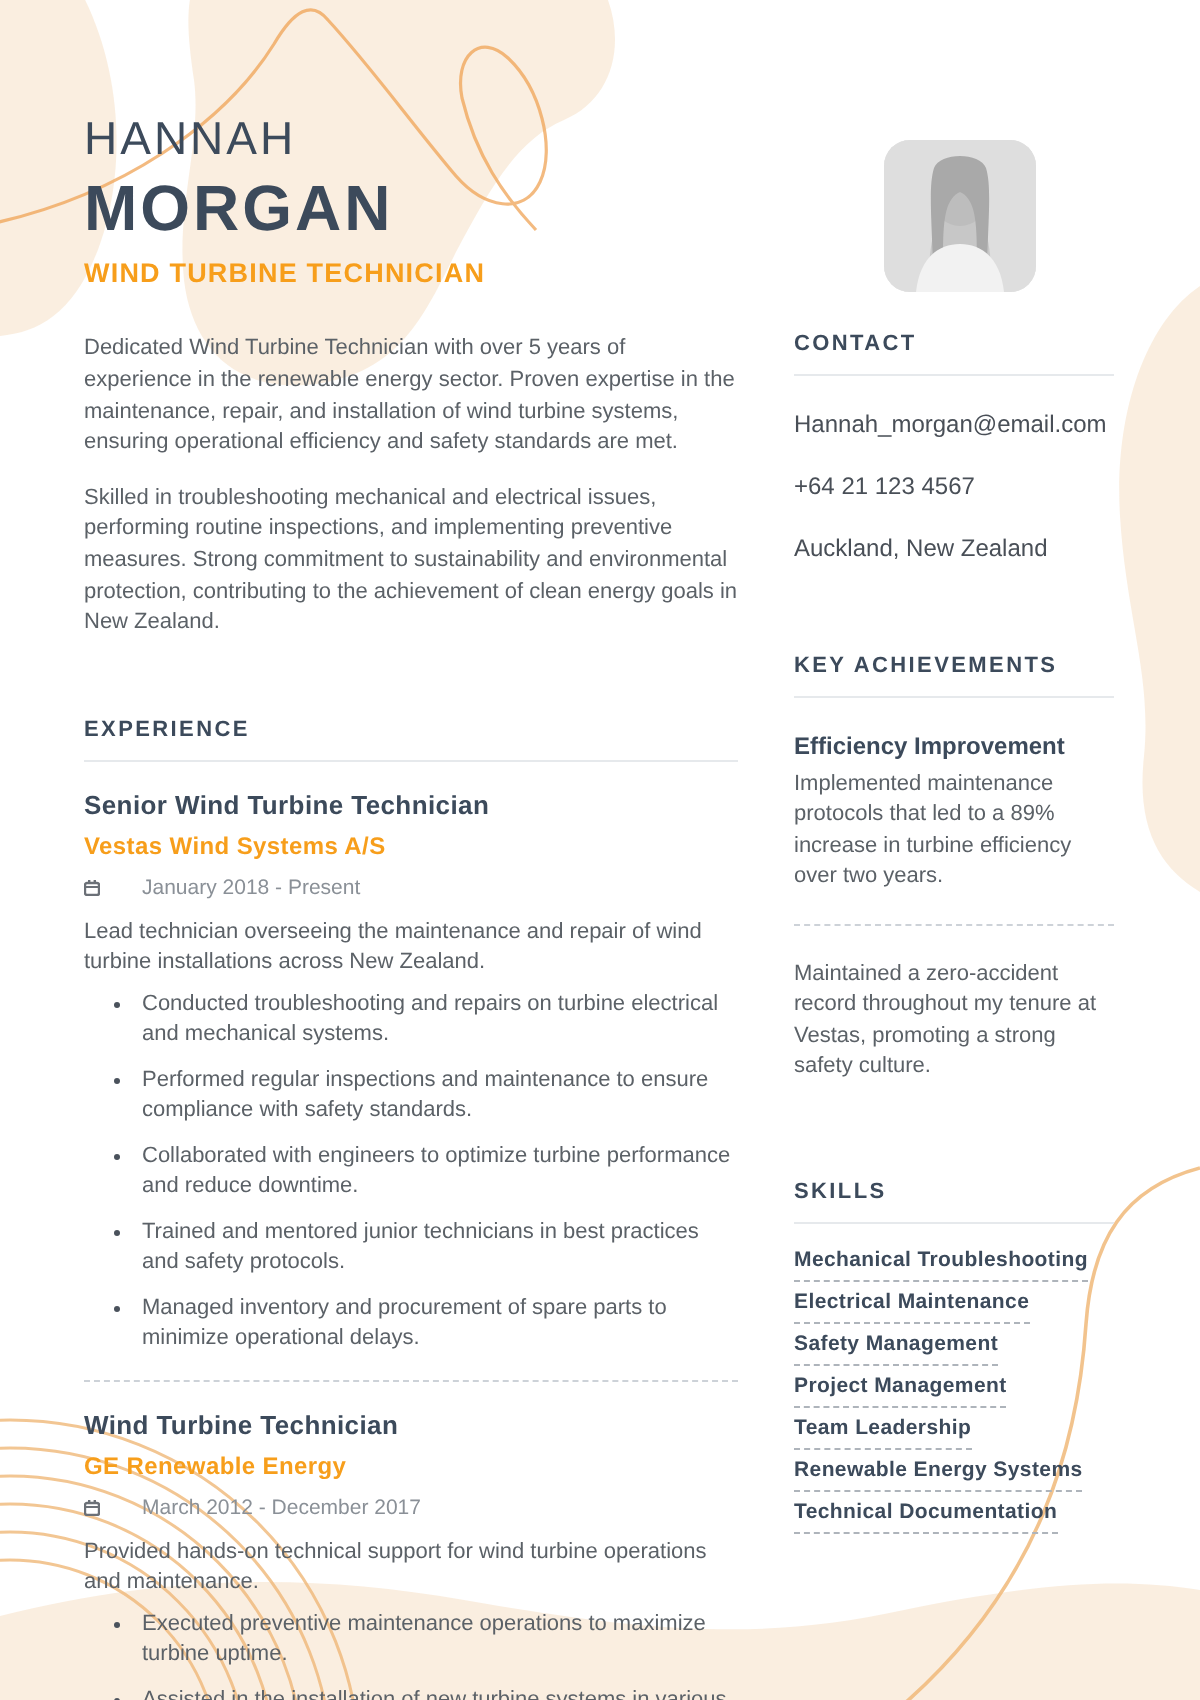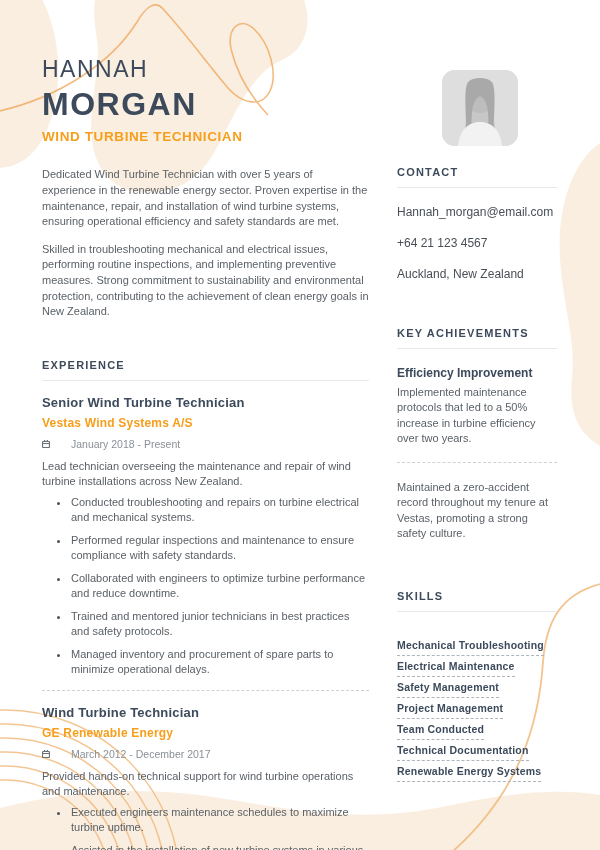--- a/index.html
+++ b/index.html
@@ -34,21 +34,21 @@
   ul.bullets li::marker{color:#4a525c;font-size:9px;}
   
   .contact-item{font-size:12px;color:#494F57;margin-top:17px;}
   .contact-list{margin-top:2px;}
   .achievements{margin-top:46px;}
   .ach-item{margin-top:17px;}
   .ach-item h3{font-size:12px;font-weight:700;color:#3C4A5B;margin:0 0 5px 0;}
   .ach-item p{margin:0;font-size:11px;line-height:15.3px;color:#5B6167;}
   .ach-divider{border-top:1px dashed #CDD2D8;margin-top:16px;}
   .skills{margin-top:49px;}
-  .skills-list{margin-top:27px;}
+  .skills-list{margin-top:12px;}
   .skill{display:table;font-size:10.5px;font-weight:700;color:#3C4A5B;
     padding-bottom:4px;border-bottom:1px dashed #AEB4BB;margin-bottom:4px;letter-spacing:.2px;}
 </style>
 </head>
 <body>
 
 <div class="page">
 
   <svg class="deco" viewBox="0 0 600 850" xmlns="http://www.w3.org/2000/svg">
 
@@ -136,21 +136,21 @@
                 <rect x="0.5" y="1.5" width="7" height="6" rx="1" fill="none" stroke="#6b7077" stroke-width="1.2"></rect>
                 <rect x="1" y="3" width="6" height="1" fill="#6b7077"></rect>
                 <rect x="2" y="0" width="1.2" height="2" fill="#6b7077"></rect>
                 <rect x="4.8" y="0" width="1.2" height="2" fill="#6b7077"></rect>
               </svg>
           </span>
           <span>March 2012 - December 2017</span>
         </div>
         <p class="job-summary">Provided hands-on technical support for wind turbine operations and maintenance.</p>
         <ul class="bullets">
-          <li>Executed engineers maintenance schedules to maximize turbine uptime.</li>
+          <li>Executed preventive maintenance operations to maximize turbine uptime.</li>
           <li>Assisted in the installation of new turbine systems in various locations.</li>
 
         </ul>
       </article>
     </section>
   </div>
 
   <div class="right-col">
 
     <section class="contact">
@@ -162,38 +162,38 @@
         <div class="contact-item">Auckland, New Zealand</div>
       </div>
     </section>
 
     <section class="achievements">
       <h2 class="sec-head">KEY ACHIEVEMENTS</h2>
       <div class="rule"></div>
 
       <div class="ach-item">
         <h3>Efficiency Improvement</h3>
-        <p>Implemented maintenance protocols that led to a 50% increase in turbine efficiency over two years.</p>
+        <p>Implemented maintenance protocols that led to a 89% increase in turbine efficiency over two years.</p>
       </div>
 
       <div class="ach-divider"></div>
 
       <div class="ach-item">
         <p>Maintained a zero-accident record throughout my tenure at Vestas, promoting a strong safety culture.</p>
       </div>
     </section>
 
     <section class="skills">
       <h2 class="sec-head">SKILLS</h2>
       <div class="rule"></div>
       <div class="skills-list">
         <div class="skill">Mechanical Troubleshooting</div>
         <div class="skill">Electrical Maintenance</div>
         <div class="skill">Safety Management</div>
         <div class="skill">Project Management</div>
-        <div class="skill">Team Conducted</div>
+        <div class="skill">Team Leadership</div>
+        <div class="skill">Renewable Energy Systems</div>
         <div class="skill">Technical Documentation</div>
-        <div class="skill">Renewable Energy Systems</div>
       </div>
     </section>
   </div>
 
 </div>
 
 </body></html>

